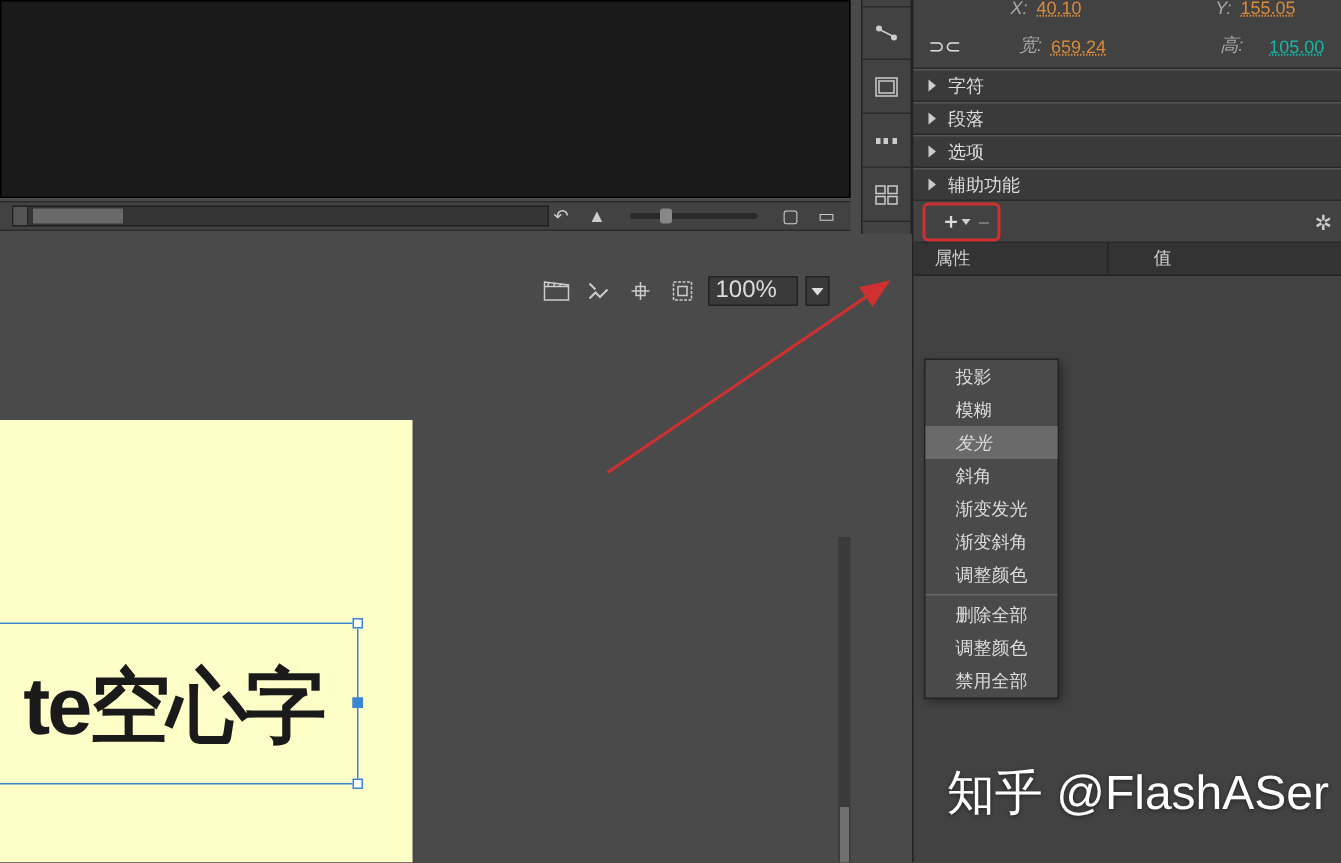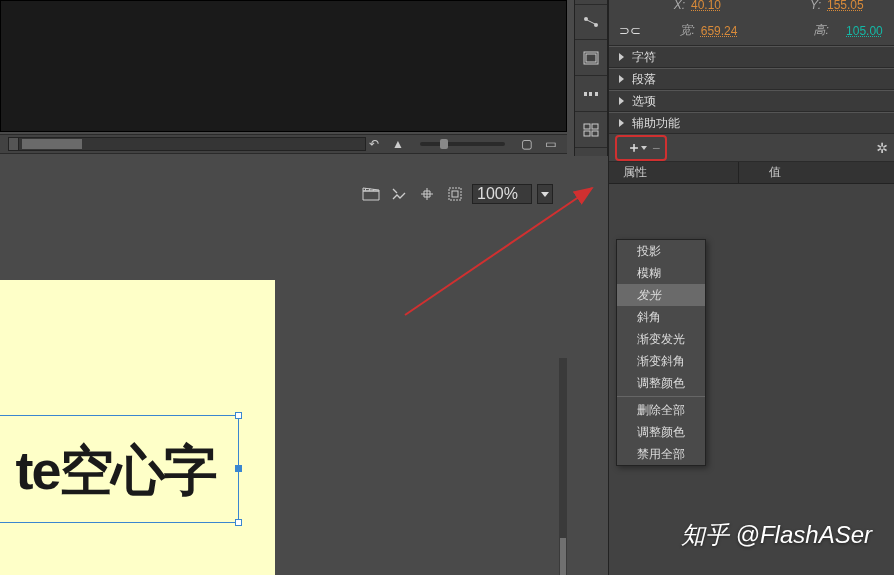--- a/index.html
+++ b/index.html
@@ -61,21 +61,21 @@
     .filter-col-prop { width: 130px; padding-left: 14px; border-right: 1px solid #222; height: 100%; display: flex; align-items: center; }
     .filter-col-val { flex: 1; padding-left: 30px; }
     
     .dropdown { position: absolute; top: 203px; left: 7px; width: 90px; background: #4a4a4a; border: 1px solid #222; box-shadow: 2px 2px 6px rgba(0,0,0,0.4); z-index: 10; margin-top: 36px; }
     .dropdown-item { height: 22px; display: flex; align-items: center; padding-left: 20px; font-size: 12px; color: #ddd; }
     .dropdown-item.hover { background: #6a6a6a; font-style: italic; }
     .dropdown-sep { height: 1px; background: #666; margin: 2px 0; }
     
     .arrow-line { position: absolute; top: 180px; left: 397px; width: 200px; height: 140px; pointer-events: none; z-index: 5; }
     
-    .watermark { position: absolute; bottom: 24px; right: 22px; font-size: 24px; color: #fff; font-style: italic; text-shadow: 0 1px 3px rgba(0,0,0,0.5); font-weight: 500; }
+    .watermark { position: absolute; bottom: 24px; right: 8px; font-size: 32px; color: #fff; text-shadow: 0 1px 3px rgba(0,0,0,0.5); font-weight: 500; }
   </style>
 </head>
 <body>
 
 <div class="top-dark-area"></div>
 
 <div class="timeline-bar">
   <div class="timeline-scroll">
     <div class="timeline-scroll-left"></div>
     <div class="timeline-scroll-thumb"></div>

